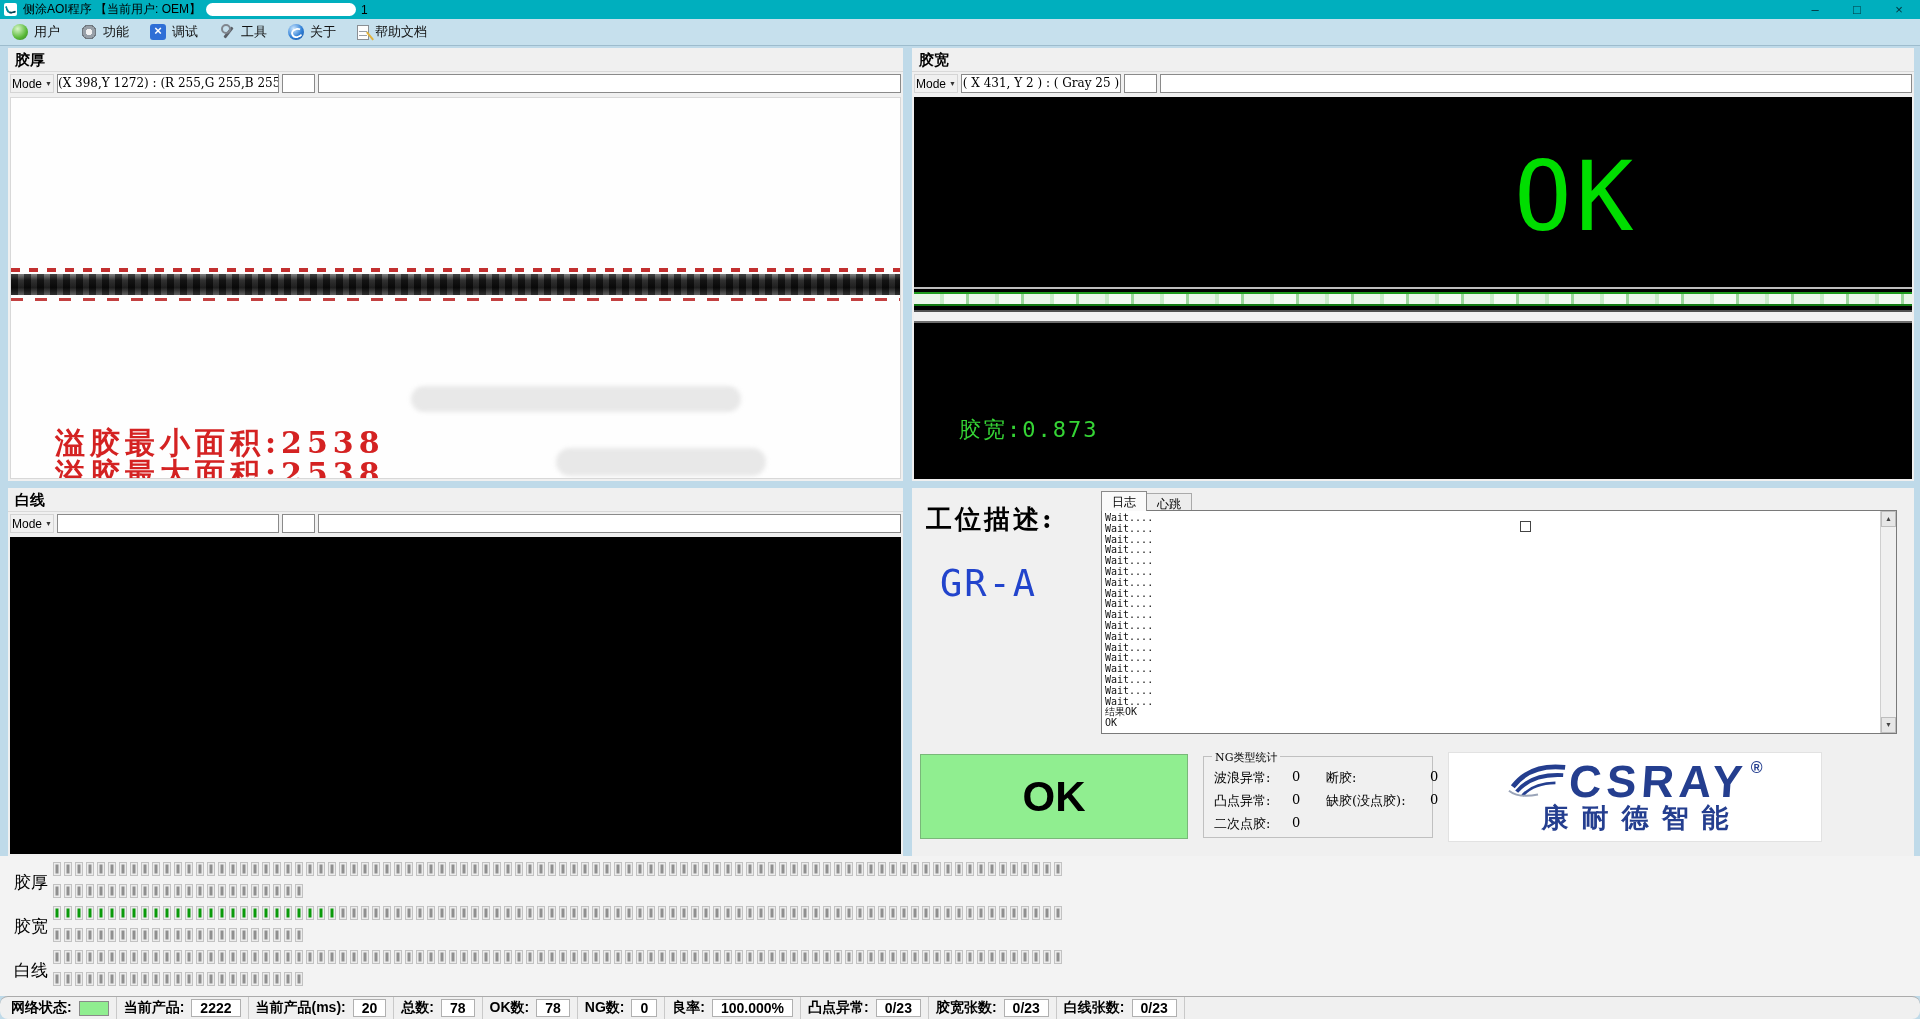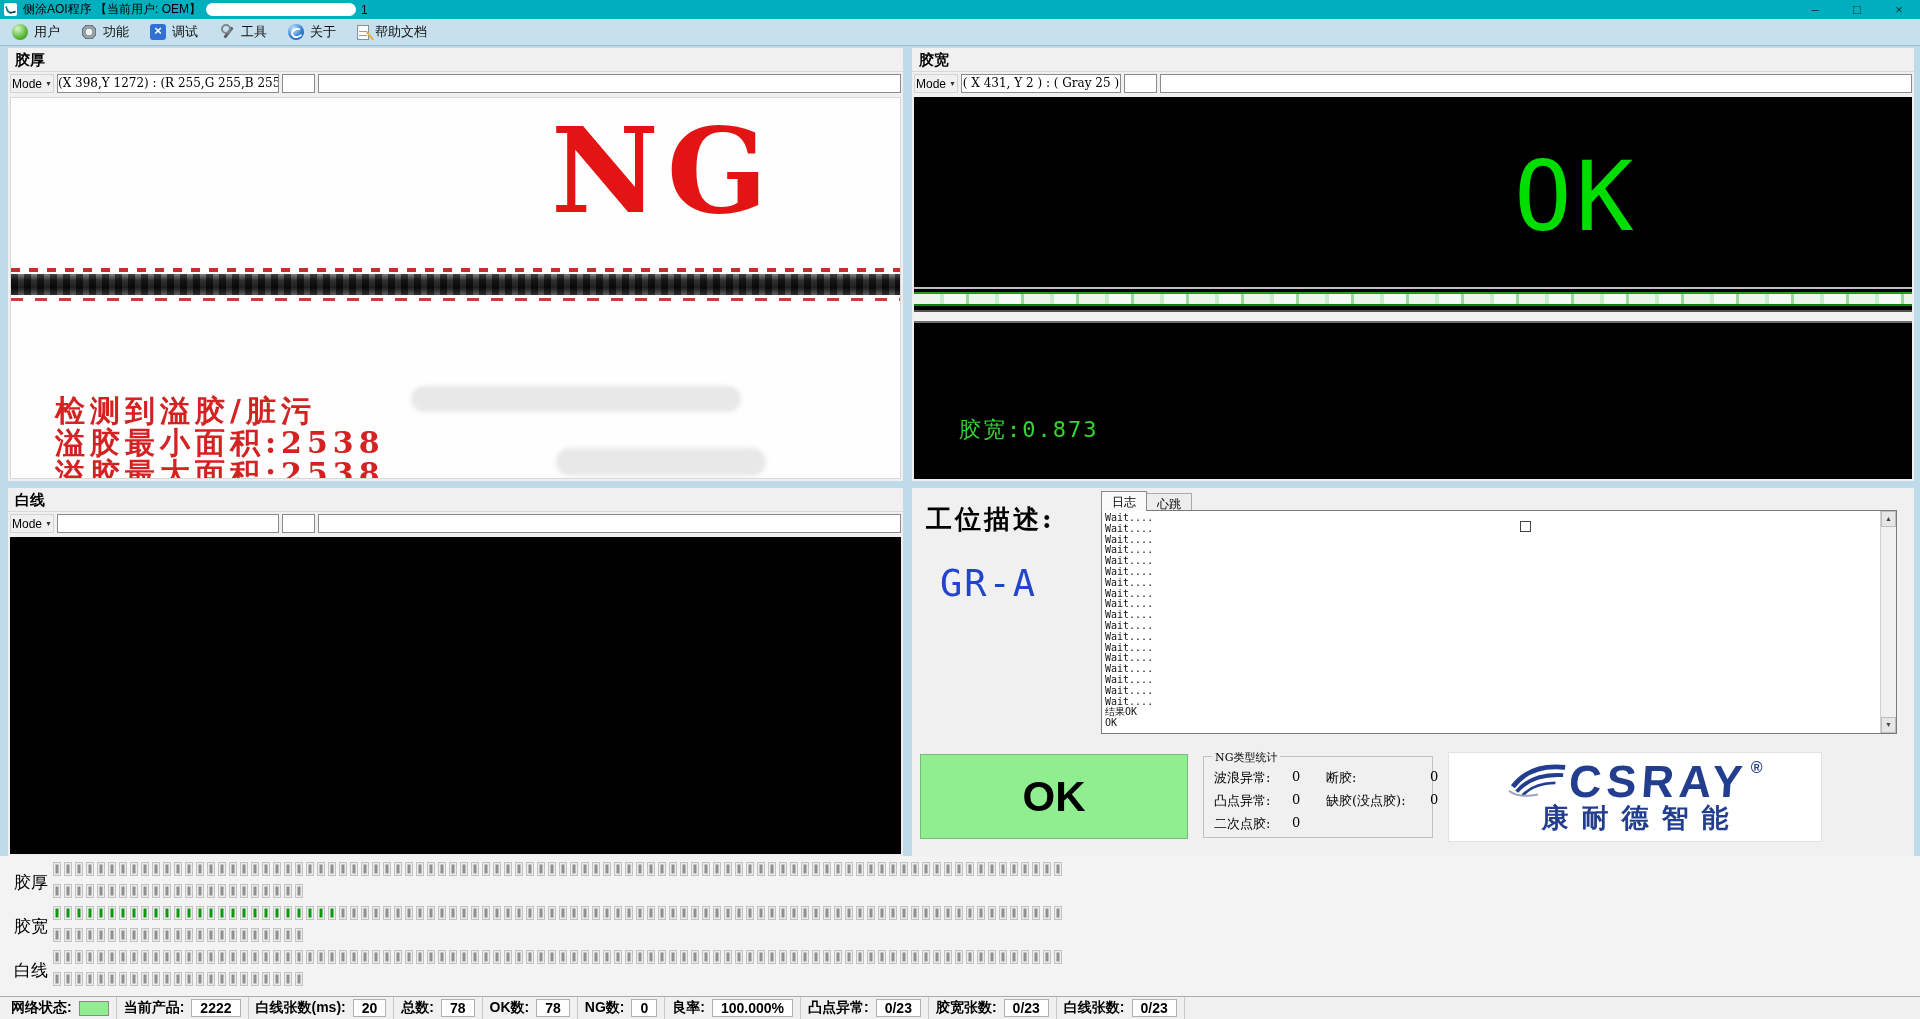--- a/index.html
+++ b/index.html
@@ -123,21 +123,21 @@
 
   
   .progress-area { position:absolute; left:0; top:856px; width:1920px; height:140px; background:#f3f3f3; }
   .pg-label { position:absolute; left:14px; font-size:17px; font-family:"DejaVu Serif", serif; color:#000; }
   .pg-row { position:absolute; left:53px; height:18px; white-space:nowrap; }
   .cell { display:inline-block; width:8px; height:14px; border:1px solid #c2c2c2; margin-right:3px;
           box-shadow:inset 0 0 0 1.5px #ececec; }
 
   
   .statusbar { position:absolute; left:0; top:996px; width:1920px; height:23px; background:#F0F0F0;
-               border-top:1px solid #ababab; display:flex; align-items:center; padding-left:4px; }
+               border-top:1px solid #ababab; display:flex; align-items:center; padding-left:4px;border-radius:8px; }
   .sb-item { display:inline-flex; align-items:center; height:100%; padding:0 7px; border-right:1px solid #c9c9c9; }
   .sb-label { font-weight:bold; font-size:14px; color:#000; margin-right:7px; white-space:nowrap; }
   .sb-value { background:#fff; border:1px solid #b0b0b0; padding:0 8px; font-weight:bold; font-size:14px;
               height:18px; line-height:16px; color:#000; white-space:nowrap; }
   .sb-swatch { width:30px; height:15px; border:1px solid #8a8a8a; }
 </style>
 </head>
 <body>
 
 <div class="titlebar">
@@ -185,29 +185,27 @@
   <div class="mode-row">
     <div class="mode-btn">
       <span>Mode</span>
       <span class="arr">▼</span>
     </div>
     <div class="pix-box">(X 398,Y 1272) : (R 255,G 255,B 255)</div>
     <div class="small-box"></div>
     <div class="long-box"></div>
   </div>
   <div class="image-area white-img">
-    <div class="ng-text">NG</div>
     <div class="band-red-top"></div>
     <div class="dark-band">
         <div class="band-noise"></div>
       </div>
     <div class="band-red-bottom"></div>
     <div class="smudge s1"></div>
     <div class="smudge s2"></div>
-    <div class="msg m1">检测到溢胶/脏污</div>
     <div class="msg m2">溢胶最小面积:2538</div>
     <div class="msg m3">溢胶最大面积:2538</div>
   </div>
 </div>
 
 <div class="panel p-tr">
   <div class="panel-title">胶宽</div>
   <div class="panel-sep"></div>
   <div class="mode-row">
     <div class="mode-btn">
@@ -330,21 +328,21 @@
 <div class="statusbar" id="status-items">
     <span class="sb-item">
       <span class="sb-label">网络状态:</span>
       <span class="sb-swatch" style="background: rgb(144, 238, 144);"></span>
     </span>
     <span class="sb-item">
       <span class="sb-label">当前产品:</span>
       <span class="sb-value">2222</span>
     </span>
     <span class="sb-item">
-      <span class="sb-label">白线张数(ms):</span>
+      <span class="sb-label">当前产品(ms):</span>
       <span class="sb-value">20</span>
     </span>
     <span class="sb-item">
       <span class="sb-label">总数:</span>
       <span class="sb-value">78</span>
     </span>
     <span class="sb-item">
       <span class="sb-label">OK数:</span>
       <span class="sb-value">78</span>
     </span>

